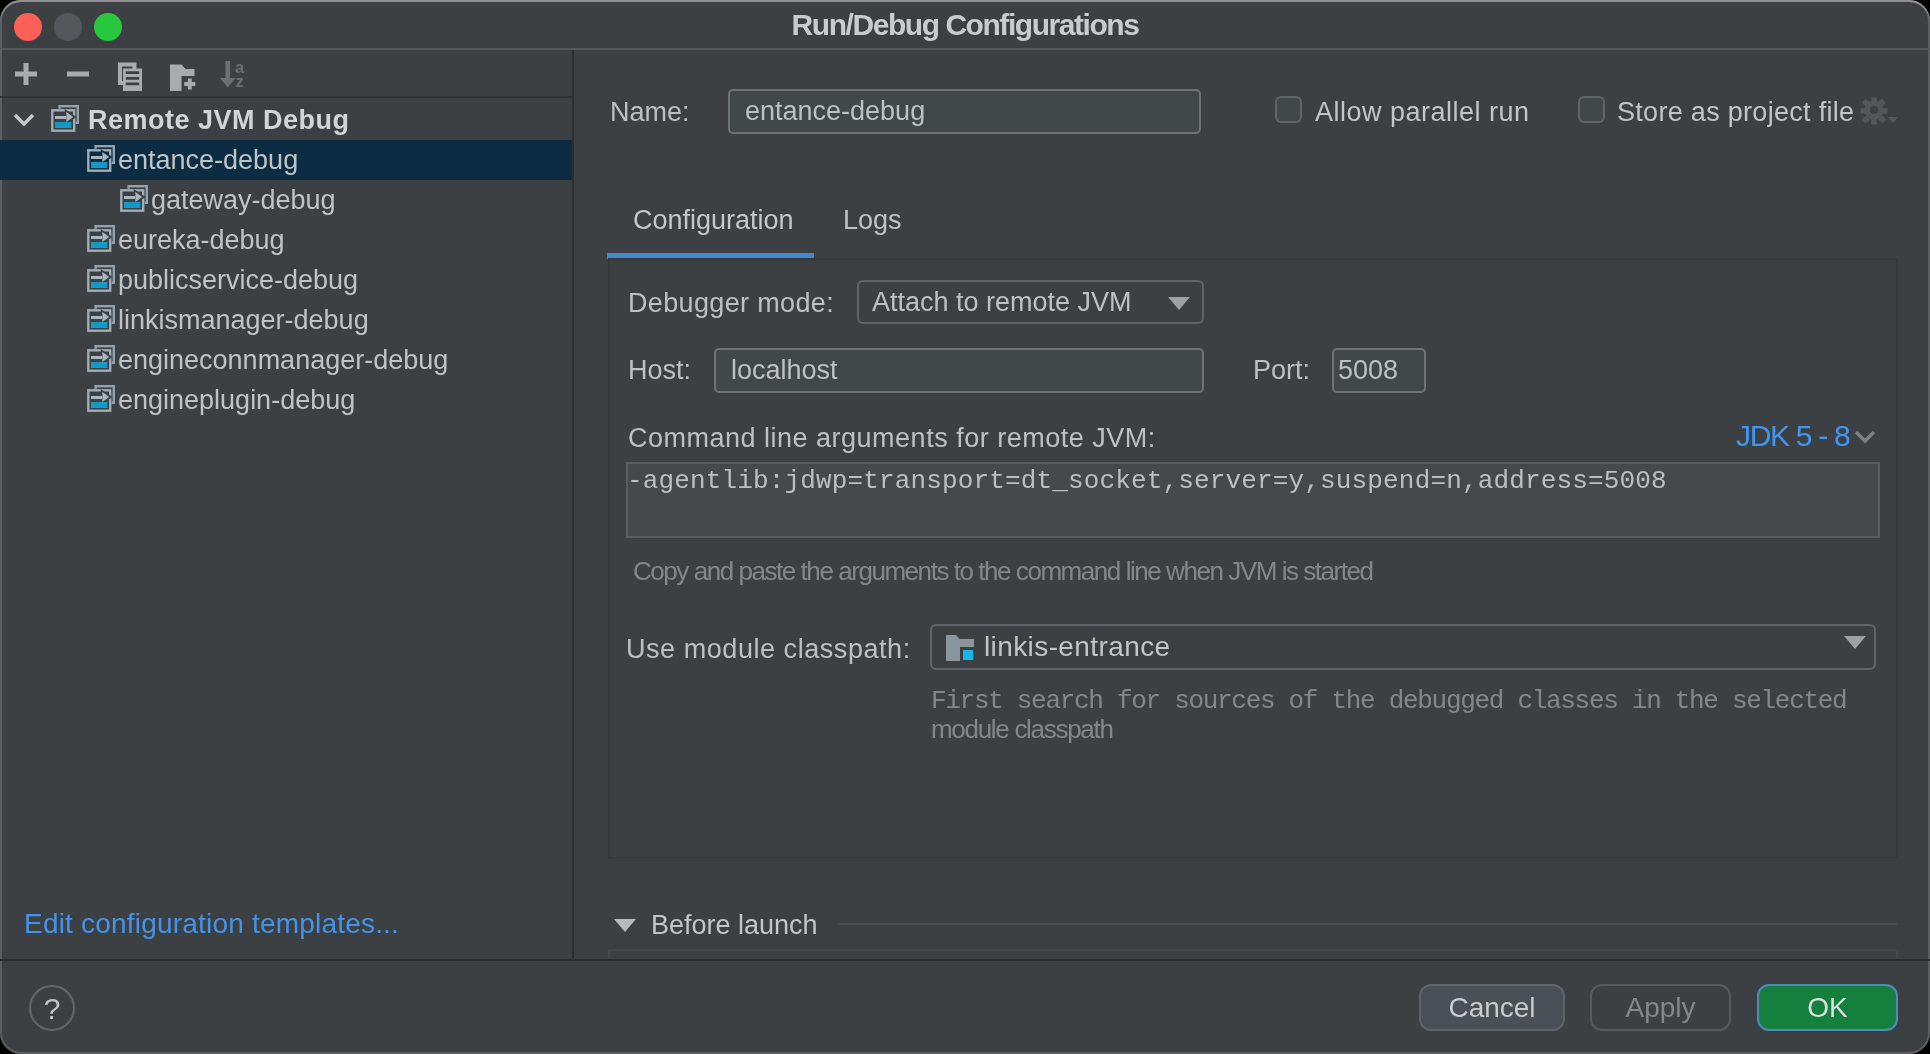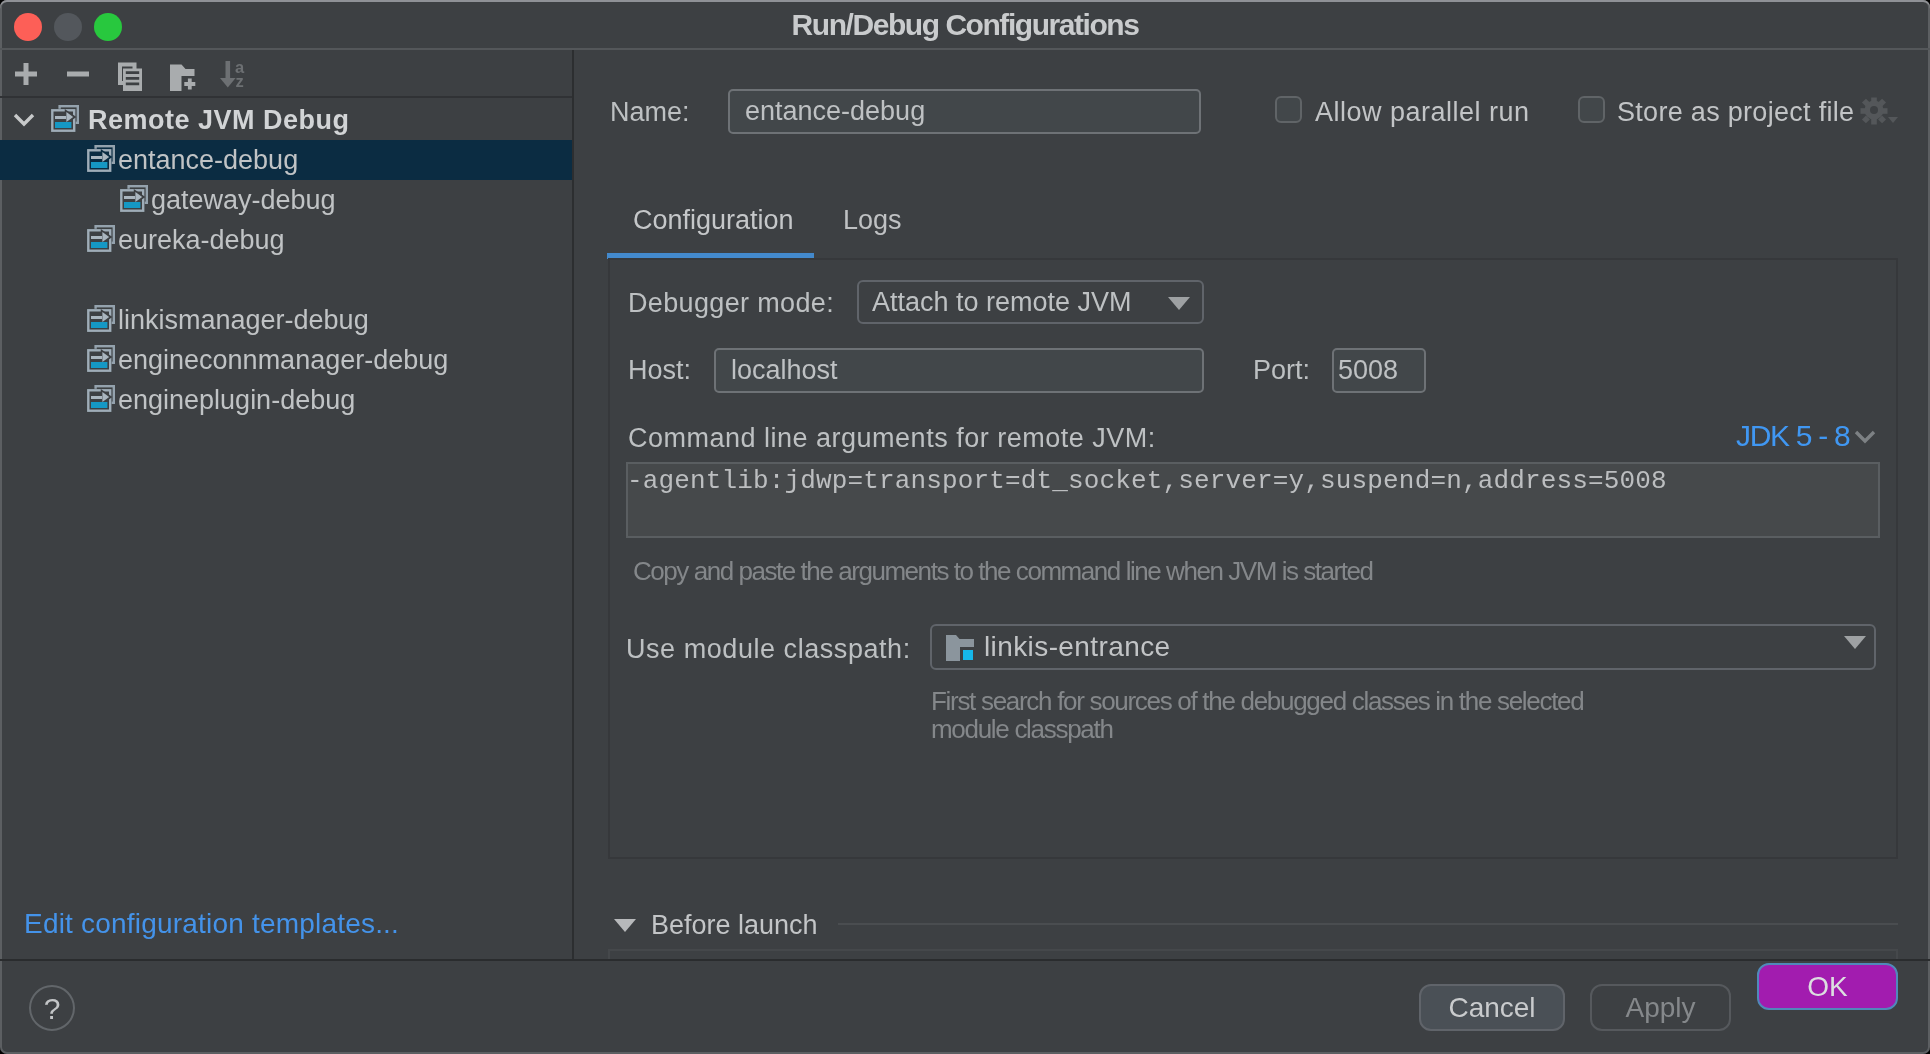--- a/index.html
+++ b/index.html
@@ -1,19 +1,19 @@
 <!DOCTYPE html>
 <html><head>
 <meta charset="utf-8">
 <style>
   html,body{margin:0;padding:0;background:#000;}
   *{box-sizing:border-box;}
   body{width:1930px;height:1054px;overflow:hidden;font-family:"Liberation Sans",sans-serif;
        -webkit-font-smoothing:antialiased;}
-  #win{position:absolute;left:0;top:0;width:1930px;height:1054px;border-radius:7px;
+  #win{position:absolute;left:0;top:0;width:1930px;height:1054px;border-radius:21px;
        background:#3d4043;
        box-shadow:inset 0 0 0 2px rgba(130,134,137,.45), inset 0 2px 0 rgba(170,173,176,.85);}
   .abs{position:absolute;}
   .lbl{color:#bdc0c2;font-size:27px;white-space:nowrap;text-align:right;}
   .hint{color:#84878a;font-size:26px;white-space:nowrap;}
   .fld{background:#42474a;border:2px solid #6e7276;border-radius:5px;color:#bec1c3;
        font-size:27px;white-space:nowrap;}
   .combo{background:transparent;border:2px solid #60646a;border-radius:6px;color:#bec1c3;
        font-size:27px;white-space:nowrap;}
   .cb{width:27px;height:27px;background:#42474a;border:2.5px solid #606467;border-radius:6px;}
@@ -112,20 +112,33 @@
 <svg width="30" height="30" viewBox="0 0 30 30" style="vertical-align:top">
   <rect x="10.6" y="2.2" width="18.2" height="16.6" fill="none" stroke="#94a2ad" stroke-width="2.4"></rect>
   <rect x="1.8" y="4.8" width="24.9" height="23.4" fill="#3d4043"></rect>
   <rect x="3.3" y="6.3" width="21.9" height="20.4" fill="#3d4043" stroke="#9fadb8" stroke-width="2.4"></rect>
   <path d="M17.4 8 L24.6 13 L17.4 18 Z" fill="#3d4043" stroke="#3d4043" stroke-width="3.2"></path>
   <path d="M6 13.5 H17" stroke="#aab6bf" stroke-width="3" fill="none"></path>
   <path d="M17.4 8 L24.2 13 L17.4 18 Z" fill="#aab6bf"></path>
   <rect x="6" y="18" width="16.4" height="6" fill="#1598c4"></rect>
 </svg></div>
         <div class="treetxt abs" style="left:118px;top:5px;">eureka-debug</div>
+      </div>
+      <div class="abs" style="left:0;top:162px;width:572px;height:40px;background:transparent;">
+        <div class="abs" style="left:85px;top:4px;">
+<svg width="30" height="30" viewBox="0 0 30 30" style="vertical-align:top">
+  <rect x="10.6" y="2.2" width="18.2" height="16.6" fill="none" stroke="#94a2ad" stroke-width="2.4"></rect>
+  <rect x="1.8" y="4.8" width="24.9" height="23.4" fill="#3d4043"></rect>
+  <rect x="3.3" y="6.3" width="21.9" height="20.4" fill="#3d4043" stroke="#9fadb8" stroke-width="2.4"></rect>
+  <path d="M17.4 8 L24.6 13 L17.4 18 Z" fill="#3d4043" stroke="#3d4043" stroke-width="3.2"></path>
+  <path d="M6 13.5 H17" stroke="#aab6bf" stroke-width="3" fill="none"></path>
+  <path d="M17.4 8 L24.2 13 L17.4 18 Z" fill="#aab6bf"></path>
+  <rect x="6" y="18" width="16.4" height="6" fill="#1598c4"></rect>
+</svg></div>
+        <div class="treetxt abs" style="left:118px;top:5px;">publicservice-debug</div>
       </div>
       <div class="abs" style="left:0;top:202px;width:572px;height:40px;background:transparent;">
         <div class="abs" style="left:85px;top:4px;">
 <svg width="30" height="30" viewBox="0 0 30 30" style="vertical-align:top">
   <rect x="10.6" y="2.2" width="18.2" height="16.6" fill="none" stroke="#94a2ad" stroke-width="2.4"></rect>
   <rect x="1.8" y="4.8" width="24.9" height="23.4" fill="#3d4043"></rect>
   <rect x="3.3" y="6.3" width="21.9" height="20.4" fill="#3d4043" stroke="#9fadb8" stroke-width="2.4"></rect>
   <path d="M17.4 8 L24.6 13 L17.4 18 Z" fill="#3d4043" stroke="#3d4043" stroke-width="3.2"></path>
   <path d="M6 13.5 H17" stroke="#aab6bf" stroke-width="3" fill="none"></path>
   <path d="M17.4 8 L24.2 13 L17.4 18 Z" fill="#aab6bf"></path>
@@ -216,30 +229,30 @@
   <div class="lbl abs" style="left:626px;top:634px;letter-spacing:0.55px;">Use module classpath:</div>
   <div class="combo abs" style="left:930px;top:624px;width:946px;height:46px;"></div>
   <div id="folder" class="abs" style="left:944px;top:633px;">
 <svg width="34" height="32" viewBox="0 0 34 32">
   <path d="M2 2 h10 l3.5 4 H30 v22 H2 Z" fill="#8b959d"></path>
   <rect x="17.5" y="15.5" width="13" height="13" fill="#16b7e9" stroke="#3d4043" stroke-width="3"></rect>
 </svg></div>
   <div class="abs" style="left:984px;top:631px;color:#c2c4c6;font-size:28px;letter-spacing:0.4px;">linkis-entrance</div>
   <div id="dd2" class="abs" style="left:1844px;top:636px;width:0;height:0;border-left:11px solid transparent;border-right:11px solid transparent;border-top:13px solid #9ea1a3;"></div>
 
-  <div class="hint abs" style="left:931px;top:686px;letter-spacing:-1.3px;">First search for sources of the debugged classes in the selected</div>
+  <div class="hint abs" style="left:931px;top:686px;letter-spacing:-1.3px;font-family:Liberation Mono, monospace;">First search for sources of the debugged classes in the selected</div>
   <div class="hint abs" style="left:931px;top:714px;letter-spacing:-1.3px;">module classpath</div>
 
   <div class="abs" style="left:614px;top:919px;width:0;height:0;border-left:11px solid transparent;border-right:11px solid transparent;border-top:13px solid #b7b9bb;"></div>
   <div class="abs" style="left:651px;top:910px;color:#c3c5c7;font-size:27px;">Before launch</div>
   <div class="abs" style="left:838px;top:923px;width:1060px;height:2px;background:#4a4d50;"></div>
   <div class="abs" style="left:608px;top:949px;width:1290px;height:11px;border:2px solid #45484b;border-bottom:none;"></div>
 
   <div class="abs" style="left:0;top:959px;width:1930px;height:2px;background:#2a2c2e;"></div>
   <div class="abs" style="left:29px;top:985px;width:46px;height:46px;border-radius:50%;border:2px solid #62666a;
        color:#c3c5c7;font-size:30px;text-align:center;line-height:44px;">?</div>
   <div class="btn abs" style="left:1419px;top:984px;width:146px;height:47px;line-height:44px;background:#4a5056;
        border:2px solid #60646a;color:#c9cbcd;">Cancel</div>
   <div class="btn abs" style="left:1590px;top:984px;width:141px;height:47px;line-height:44px;
        border:2px solid #56595d;color:#85888b;">Apply</div>
-  <div class="btn abs" style="left:1757px;top:963px;width:141px;height:47px;line-height:44px;background:#a21caf;
+  <div class="btn abs" style="left:1757px;top:984px;width:141px;height:47px;line-height:44px;background:#15803d;
        border:2px solid #5089ba;color:#dcdee0;">OK</div>
 </div>
 
 </body></html>

